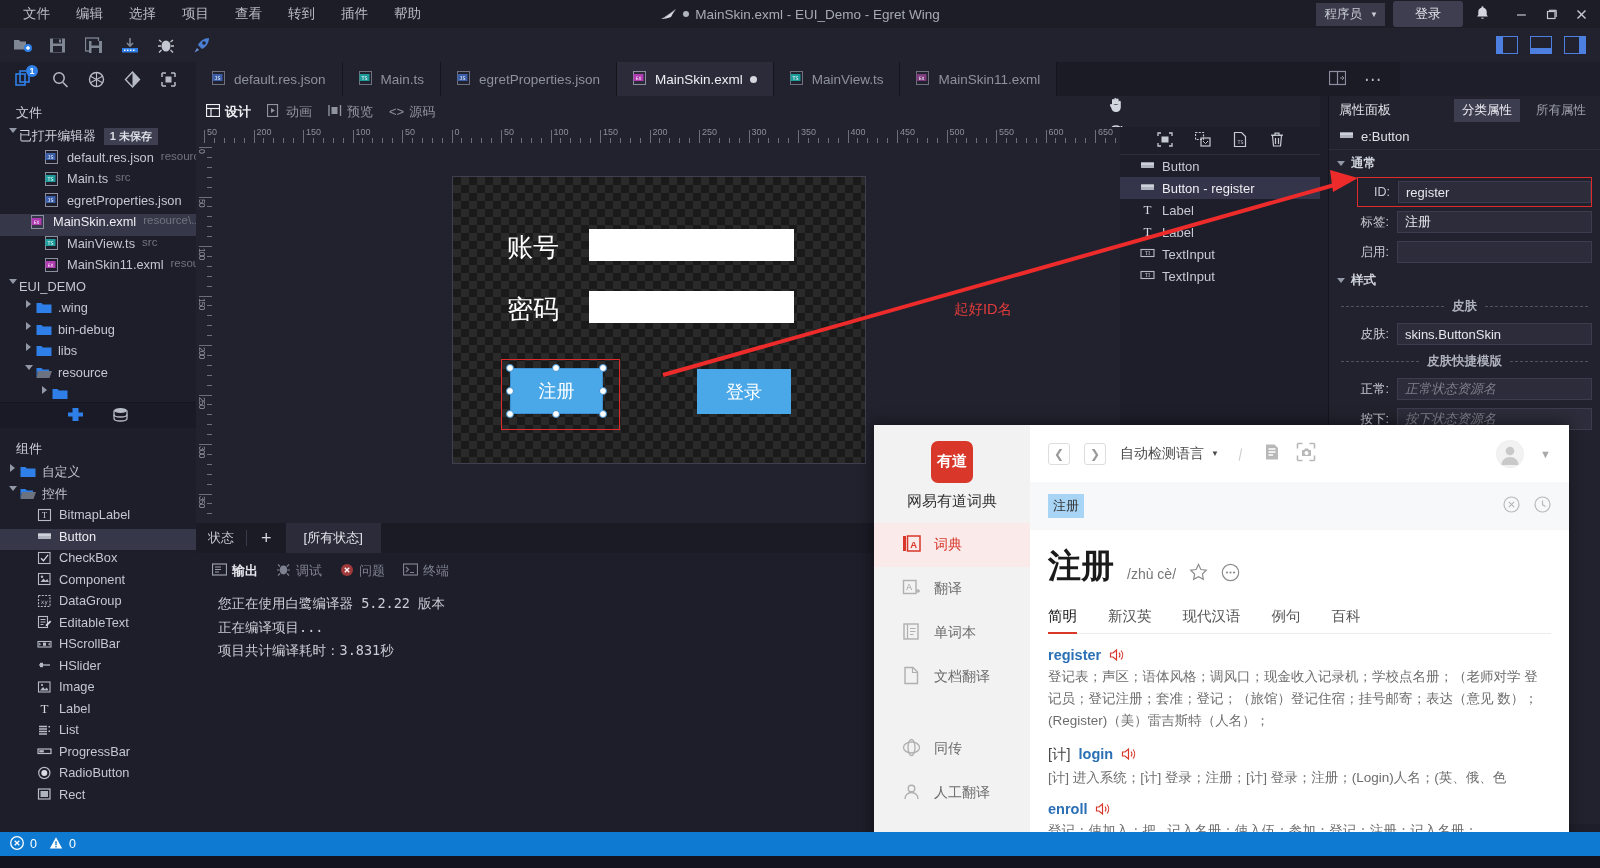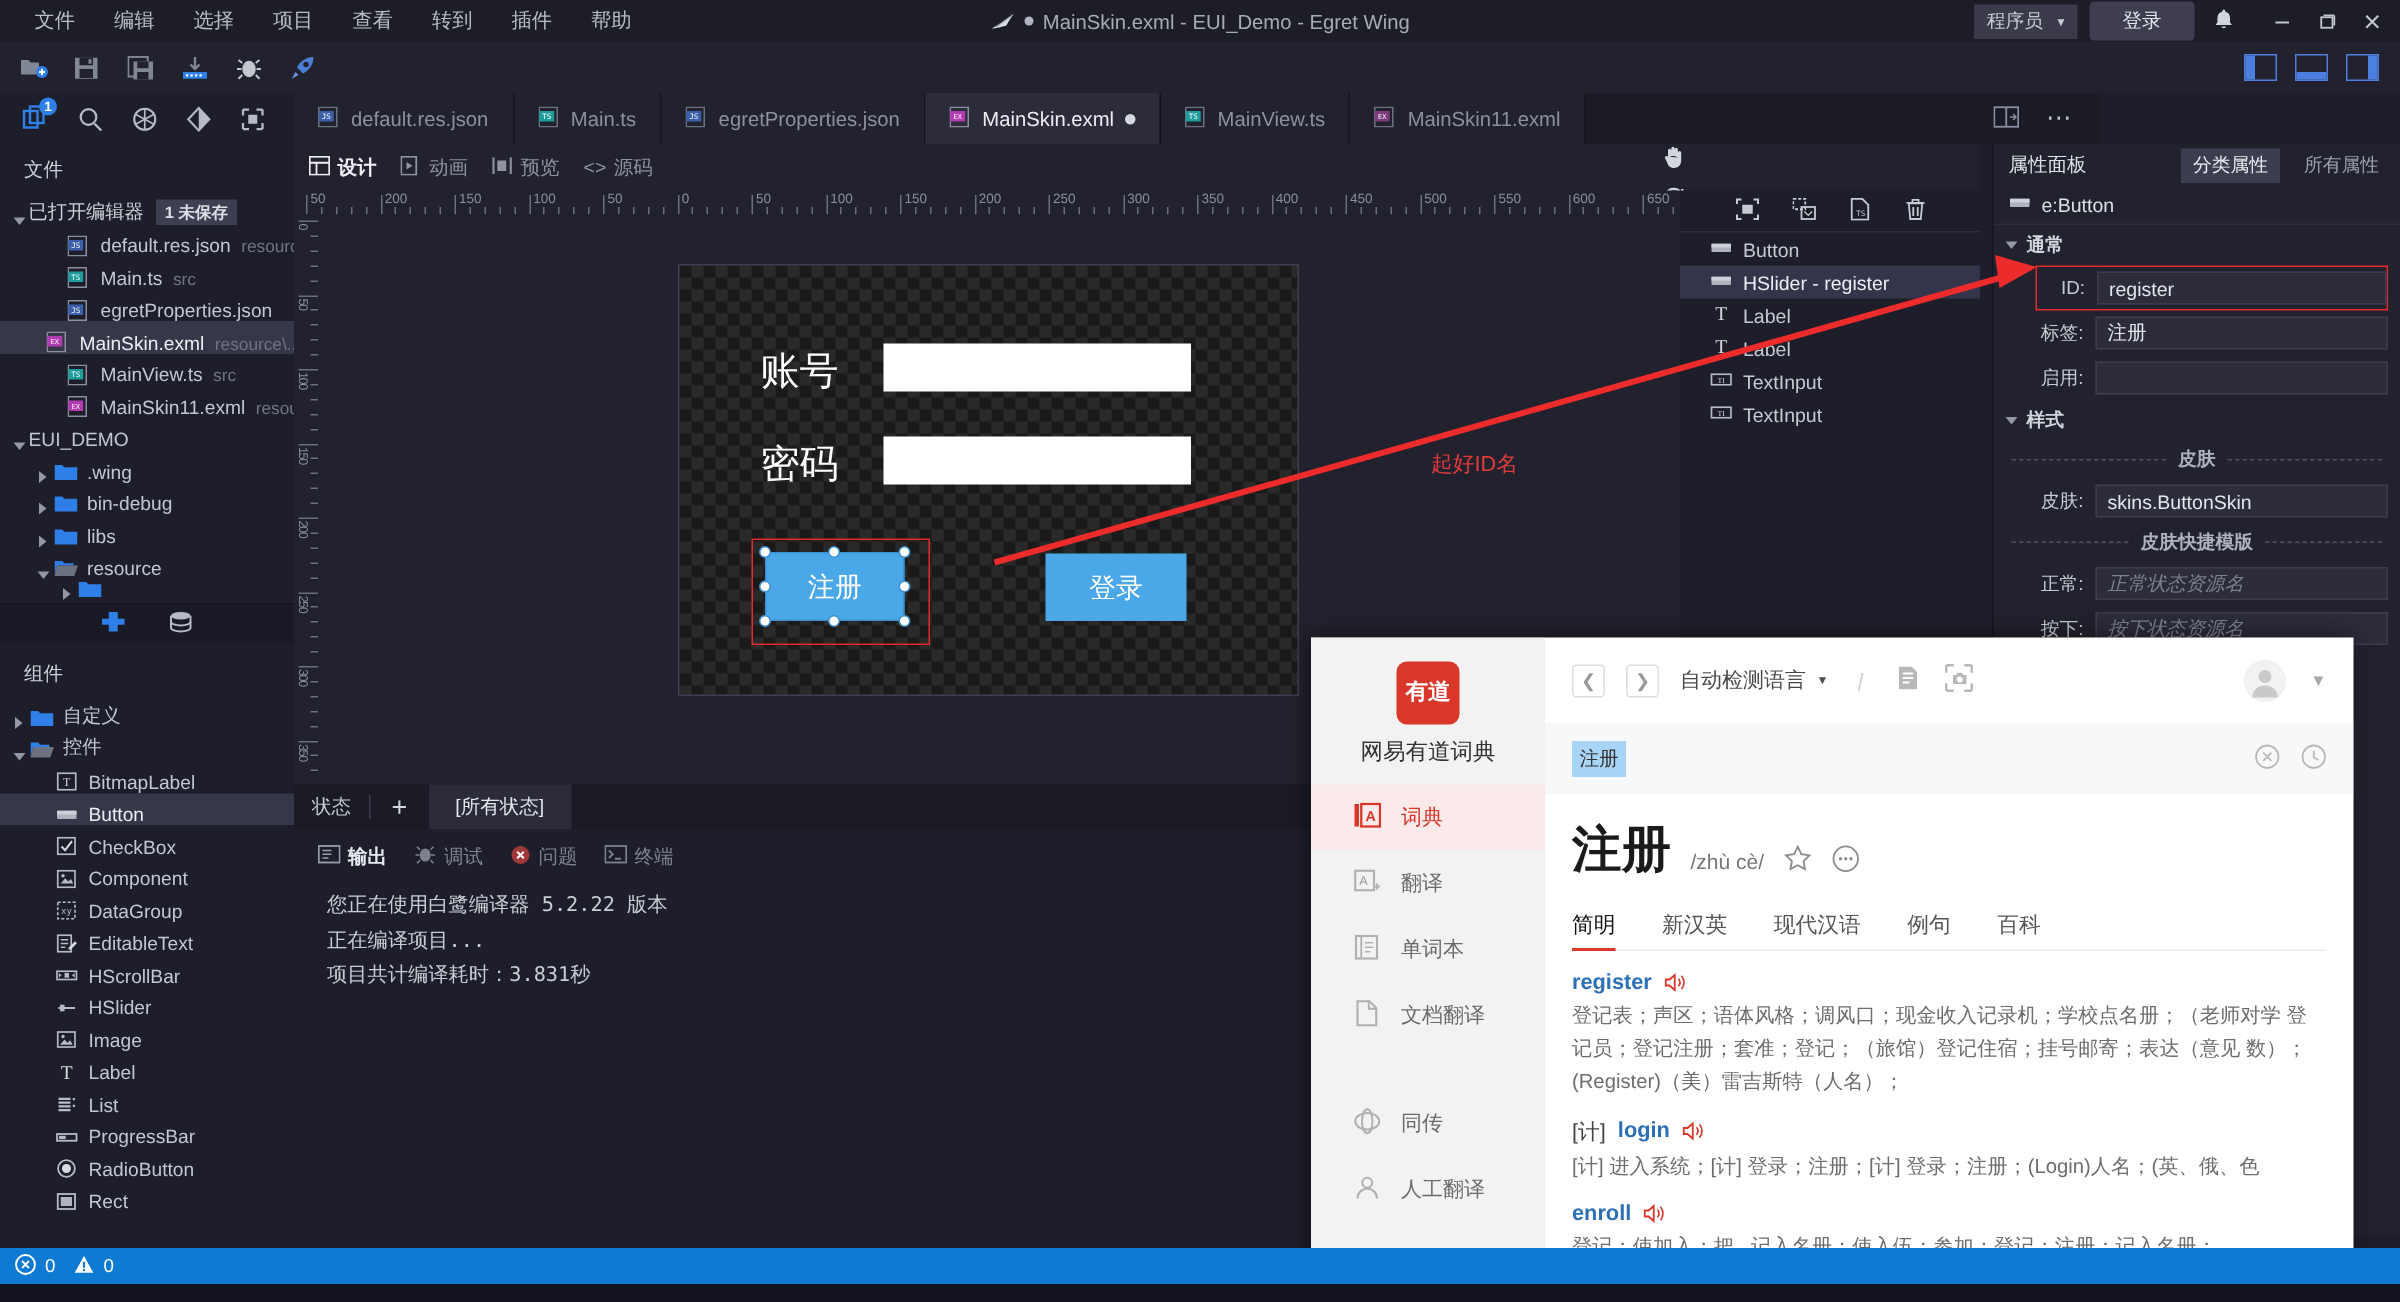--- a/index.html
+++ b/index.html
@@ -76,21 +76,21 @@
 
   
   .sidebar {
     position: absolute; top: 96px; left: 0; width: 196px; height: 728px;
     background: #1e1e2a; overflow: hidden;
   }
   .panel-title {
     padding: 8px 0 6px 16px; font-size: 13px; color: #cdd1d9;
   }
   .tree-row {
-    display: flex; align-items: flex-end; height: 21.5px; padding-left: 6px;
+    display: flex; align-items: flex-start; height: 21.5px; padding-left: 6px;
     font-size: 12.8px; color: #c3c7d1; white-space: nowrap; cursor: pointer;
   }
   .tree-row.selected { background: #37374a; }
   .tw { width: 13px; display: inline-flex; justify-content: center; align-items: center; flex: 0 0 13px; }
   .tri-right, .tri-down {
     width: 0; height: 0; border-style: solid;
   }
   .tri-right { border-width: 4px 0 4px 5px; border-color: transparent transparent transparent #9298a6; }
   .tri-down { border-width: 5px 4px 0 4px; border-color: #9298a6 transparent transparent transparent; }
   .ficon { width: 17px; height: 15px; margin-right: 6px; flex: 0 0 17px; display:inline-flex; align-items:center; justify-content:center;}
@@ -1271,21 +1271,21 @@
             <rect x="1" y="4.5" width="13" height="5.5" rx="0.5" fill="#aeb3bd"></rect>
             <rect x="1" y="4.5" width="13" height="2.5" fill="#cdd1d9"></rect>
           </svg></span>
       <span>Button</span>
     </div>
     <div class="outline-row selected">
       <span><svg width="15" height="14" viewBox="0 0 15 14">
             <rect x="1" y="4.5" width="13" height="5.5" rx="0.5" fill="#aeb3bd"></rect>
             <rect x="1" y="4.5" width="13" height="2.5" fill="#cdd1d9"></rect>
           </svg></span>
-      <span style="color:#eceef2">HSlider - register</span>
+      <span style="color:#eceef2">Button - register</span>
     </div>
     <div class="outline-row">
       <span><svg width="15" height="14" viewBox="0 0 15 14">
             <text x="7.5" y="11.5" font-size="13" fill="#d8dbe2" text-anchor="middle" font-family="serif">T</text>
           </svg></span>
       <span>Label</span>
     </div>
     <div class="outline-row">
       <span><svg width="15" height="14" viewBox="0 0 15 14">
             <text x="7.5" y="11.5" font-size="13" fill="#d8dbe2" text-anchor="middle" font-family="serif">T</text>

